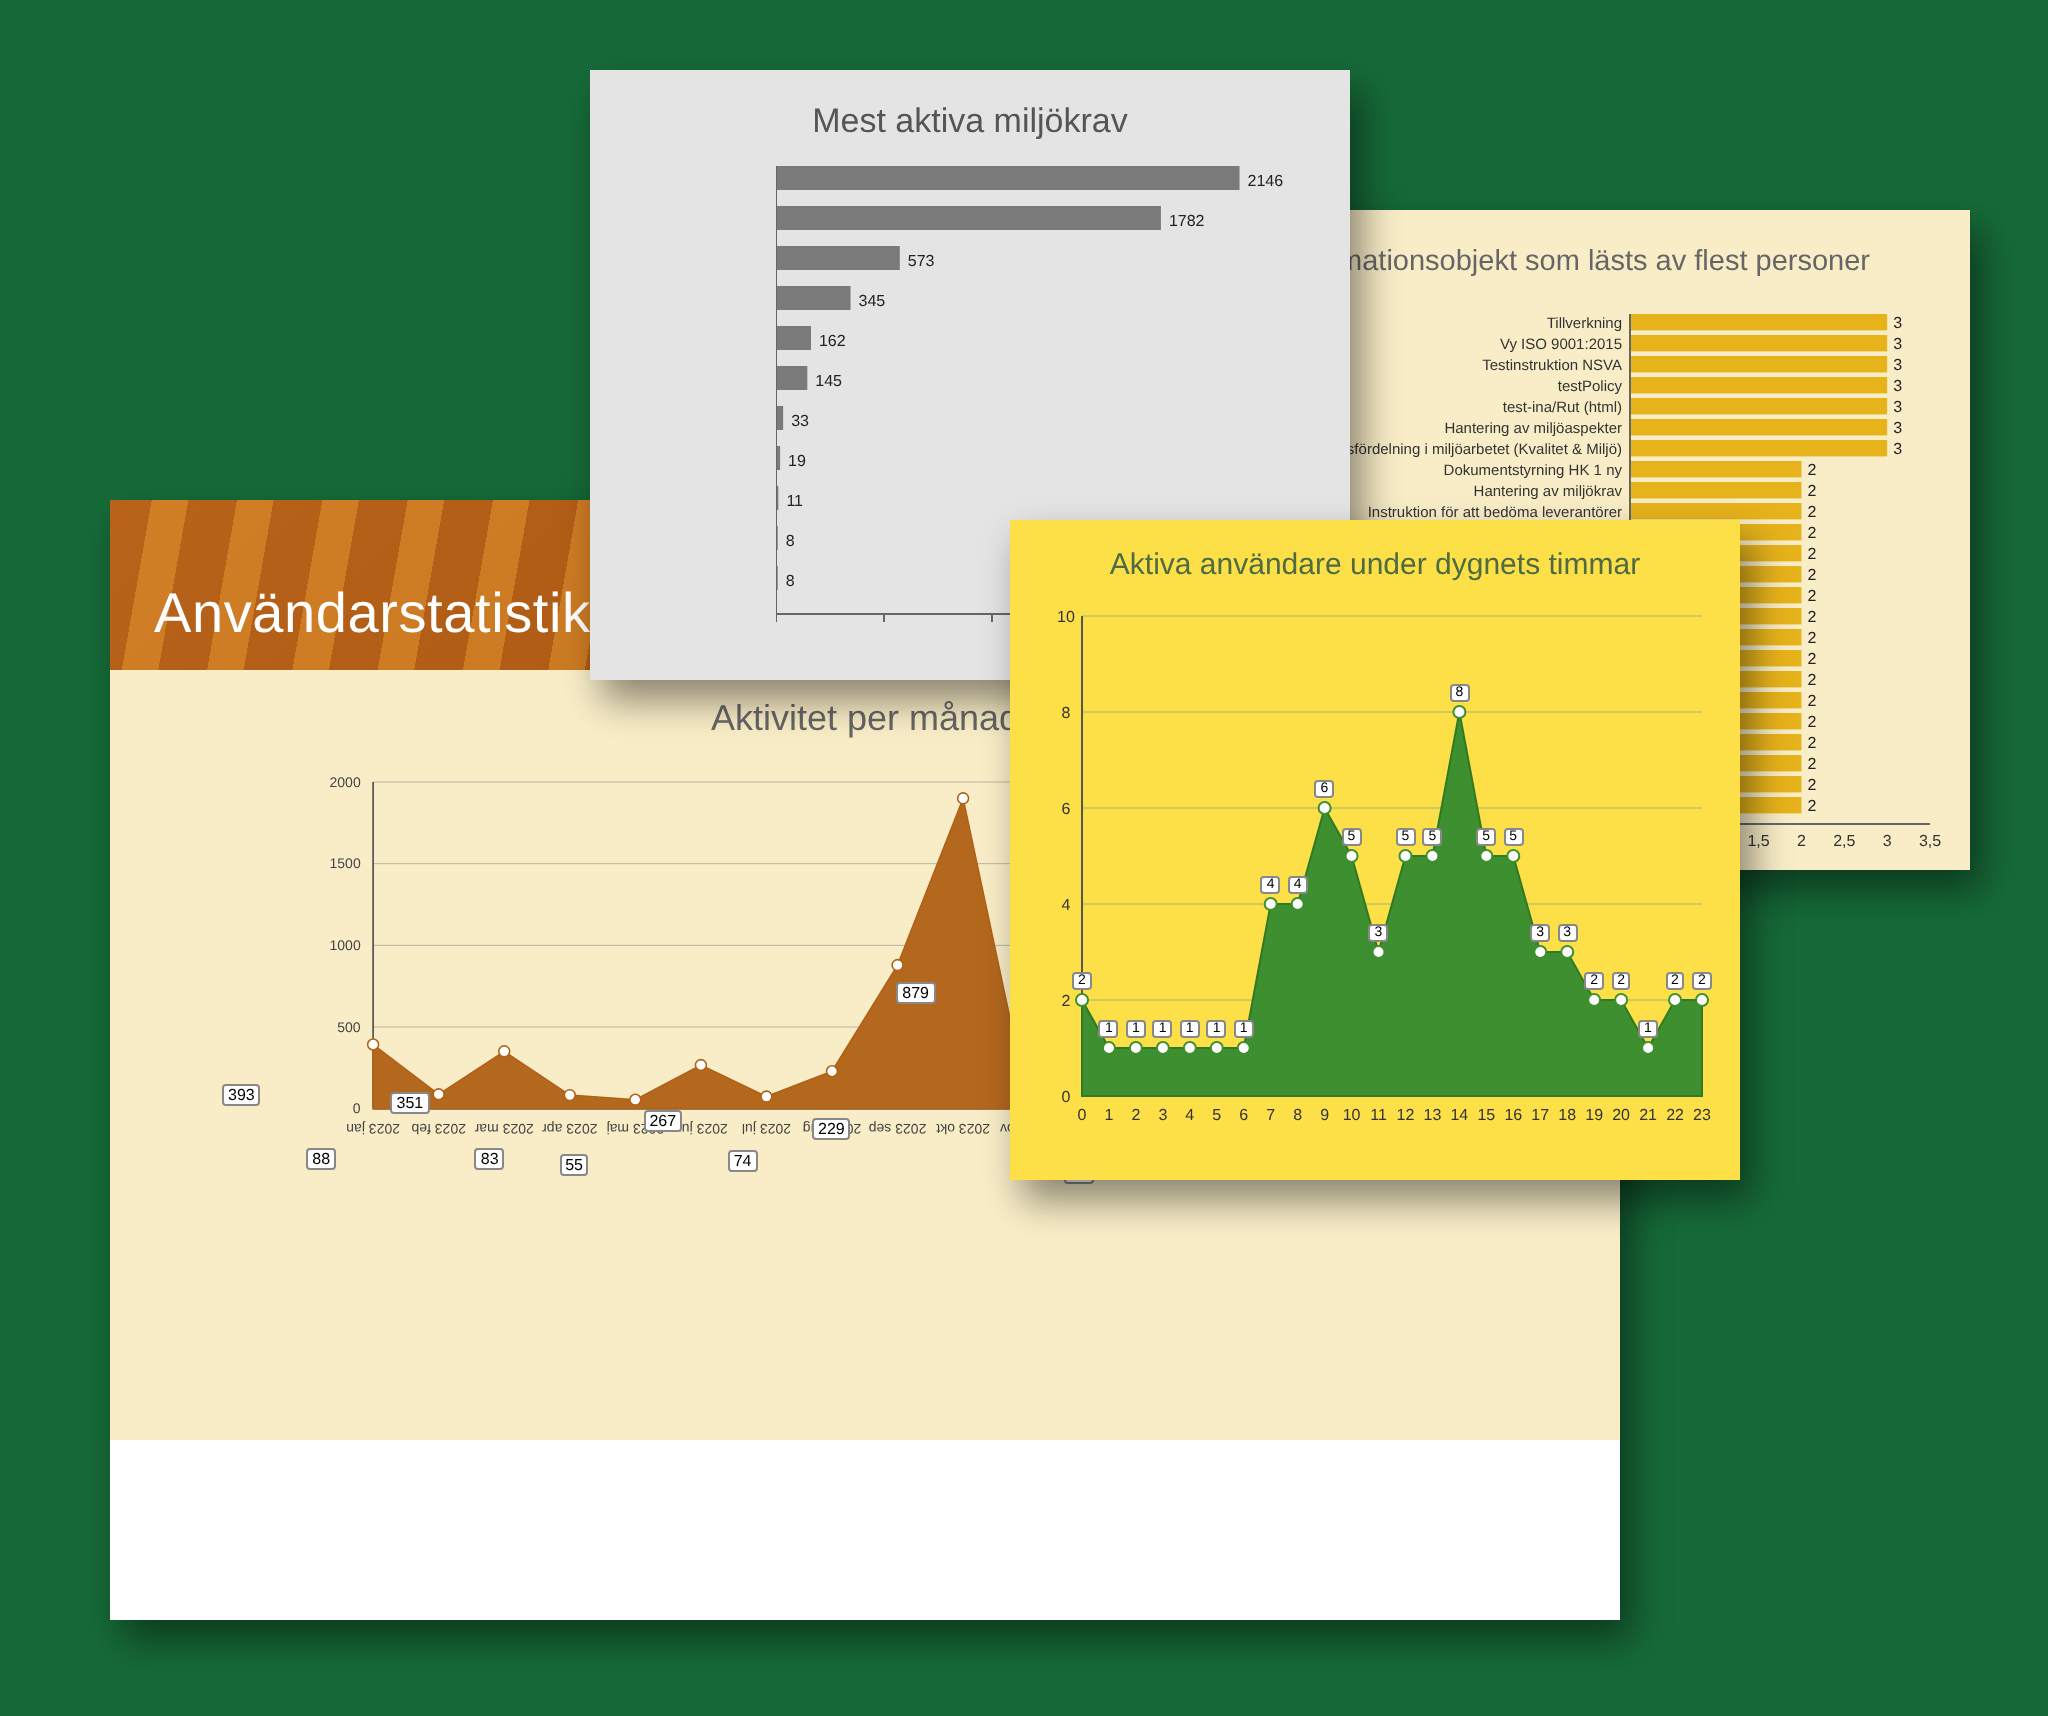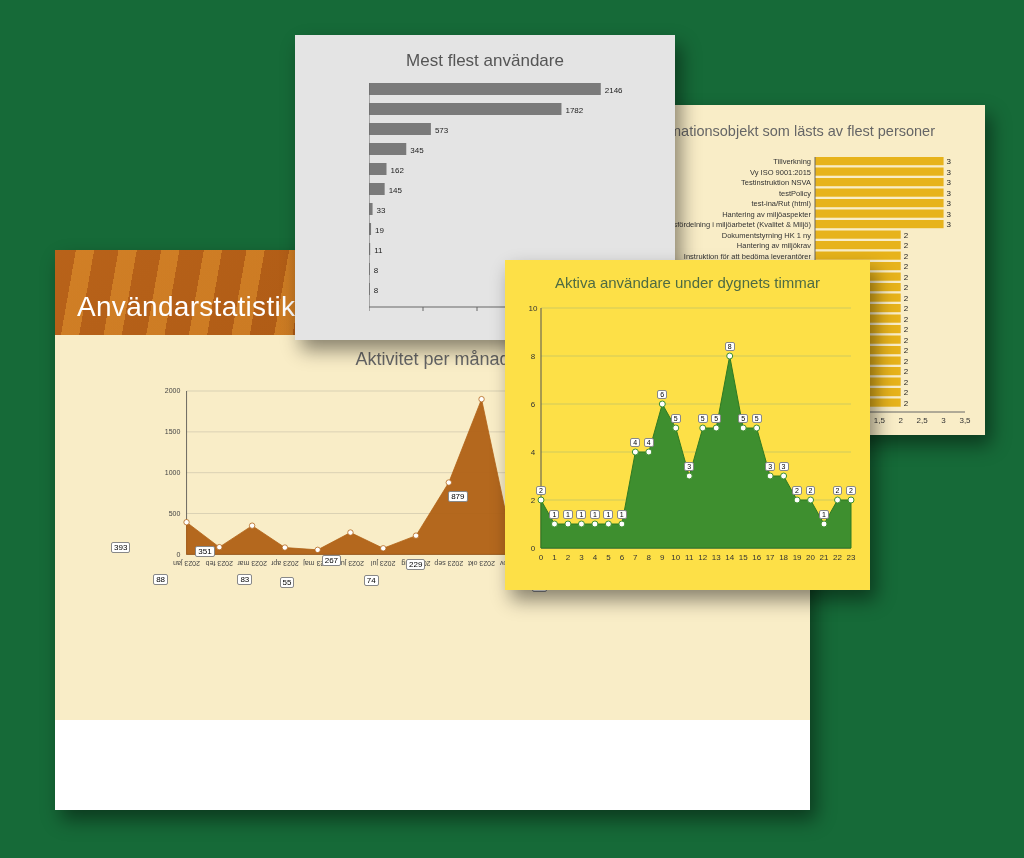--- a/index.html
+++ b/index.html
@@ -22,21 +22,21 @@
   #p1 .plot { position:absolute; left:66px; top:56px; width:590px; height:210px; }
   #p1 .plot svg { width:100%; height:100%; overflow:visible; }
   .mpath { fill:#b06115; stroke:#b06115; fill-opacity:.95; }
   .mpt { fill:#fff; stroke:#b06115; stroke-width:1; }
   .mticklbl { font-size:9px; fill:#444; }
   .mticklbl.v { writing-mode: vertical-rl; }
 
   
   #p2 { left:295px; top:35px; width:380px; height:305px; background:#e4e4e4; }
   #p2 h3 { margin:0; padding:16px 0 6px; text-align:center; color:#555; font-weight:300; font-size:17px; }
-  #p2 .plot { position:absolute; left:74px; top:48px; width:270px; height:230px; }
+  #p2 .plot { position:absolute; left:93px; top:48px; width:270px; height:230px; }
   .ubar { fill:#7a7a7a; }
   .uaxis { stroke:#666; }
   .uylab { font-size:8px; fill:#333; text-anchor:end; }
   .uxlab { font-size:8px; fill:#333; text-anchor:middle; }
   .uval { font-size:8px; fill:#222; }
 
   
   #p3 { left:590px; top:105px; width:395px; height:330px; background:#f9edc7; }
   #p3 h3 { margin:0; padding:18px 10px 10px; text-align:center; color:#666; font-weight:300; font-size:14.5px; }
   #p3 .plot { position:absolute; left:225px; top:52px; width:150px; height:260px; }
@@ -181,21 +181,21 @@
           <text x="42.857142857142854" y="266" class="ixlab">1</text>
           <text x="64.28571428571428" y="266" class="ixlab">1,5</text>
           <text x="85.71428571428571" y="266" class="ixlab">2</text>
           <text x="107.14285714285714" y="266" class="ixlab">2,5</text>
           <text x="128.57142857142856" y="266" class="ixlab">3</text>
           <text x="150" y="266" class="ixlab">3,5</text>
         </svg></div>
   </div>
 
   <div id="p2" class="panel">
-    <h3>Mest flest användare</h3>
+    <h3>Mest aktiva miljökrav</h3>
     <div class="plot" id="uplot"><svg viewBox="0 0 270 230">
           <rect x="0" y="0" width="231.768" height="12" class="ubar"></rect>
           <text x="-6" y="10" class="uylab">ida</text>
           <text x="235.768" y="10" class="uval">2146</text>
           <rect x="0" y="20" width="192.456" height="12" class="ubar"></rect>
           <text x="-6" y="30" class="uylab">simon</text>
           <text x="196.456" y="30" class="uval">1782</text>
           <rect x="0" y="40" width="61.88399999999999" height="12" class="ubar"></rect>
           <text x="-6" y="50" class="uylab">lisa</text>
           <text x="65.88399999999999" y="50" class="uval">573</text>

